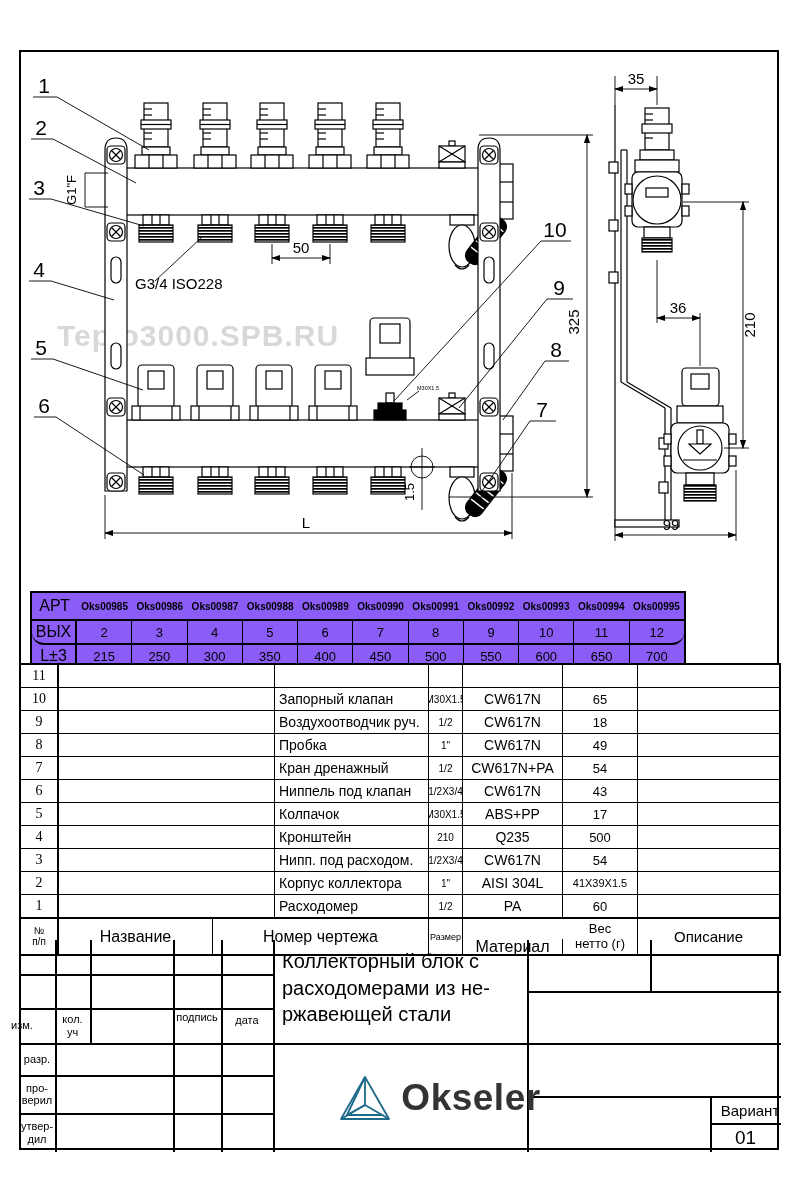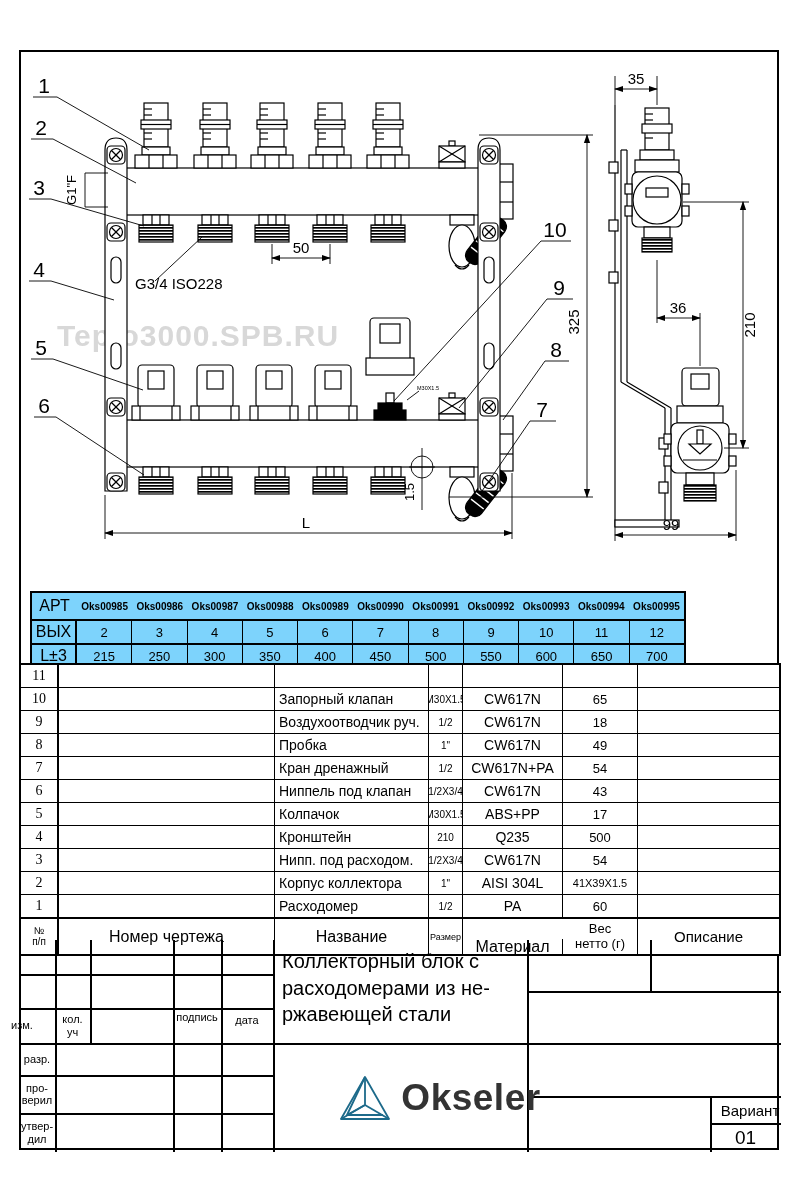--- a/index.html
+++ b/index.html
@@ -3,24 +3,24 @@
 <meta charset="utf-8">
 <style>
   html,body{margin:0;padding:0;background:#fff;}
   .sheet{position:relative;width:800px;height:1200px;background:#fff;overflow:hidden;
          font-family:"Liberation Sans",sans-serif;color:#000;}
   .frame{position:absolute;left:19px;top:50px;width:760px;height:1100px;border:2px solid #000;box-sizing:border-box;}
   .abs{position:absolute;box-sizing:border-box;}
   .pre{white-space:pre-line;}
   .cell{display:flex;align-items:center;justify-content:center;box-sizing:border-box;overflow:hidden;}
   
-  .art{position:absolute;left:30px;top:591px;width:656px;border:2px solid #000;box-sizing:border-box;background:#7dd3fc;}
+  .art{position:absolute;left:30px;top:591px;width:656px;border:2px solid #000;box-sizing:border-box;background:#8b5cf6;}
   .art-row{display:flex;}
   .art-row1{height:26px;border-bottom:2px solid #000;}
-  .art-row2{height:22px;border-bottom:2px solid #000;}
+  .art-row2{height:22px;border-bottom:2px solid #000;border-radius:12px;}
   .art-row3{height:22px;}
   .art-h{width:45px;flex:none;font-size:16px;}
   .art-row2 .art-h,.art-row3 .art-h{border-right:2px solid #000;}
   .art-c{flex:1;font-size:10px;font-weight:bold;}
   .art-v{flex:1;font-size:13px;border-right:1px solid #000;}
   .art-v:last-child{border-right:none;}
   
   .bom{position:absolute;left:19px;top:663px;width:762px;border:2px solid #000;box-sizing:border-box;background:#fff;}
   .bom-row{display:flex;height:22px;border-bottom:1px solid #000;}
   .bom-row:nth-child(11){border-bottom:none;}
@@ -469,22 +469,22 @@
       <div class="cell c-dwg"></div>
       <div class="cell c-name">Расходомер</div>
       <div class="cell c-size">1/2</div>
       <div class="cell c-mat">PA</div>
       <div class="cell c-wt">60</div>
       <div class="cell c-desc"></div>
     </div>
     <div class="bom-head">
       <div class="cell c-num pre">№
 п/п</div>
+      <div class="cell c-name" style="justify-content:center;padding-left:0;font-size:16px;">Название</div>
       <div class="cell c-dwg">Номер чертежа</div>
-      <div class="cell c-name" style="justify-content:center;padding-left:0;font-size:16px;">Название</div>
       <div class="cell c-size">Размер</div>
       <div class="cell c-mat" style="font-size:16px;margin-top:20px;">Материал</div>
       <div class="cell c-wt pre">Вес
 нетто (г)</div>
       <div class="cell c-desc" style="font-size:15px;">Описание</div>
     </div>
   </div>
 
   <div>
 

